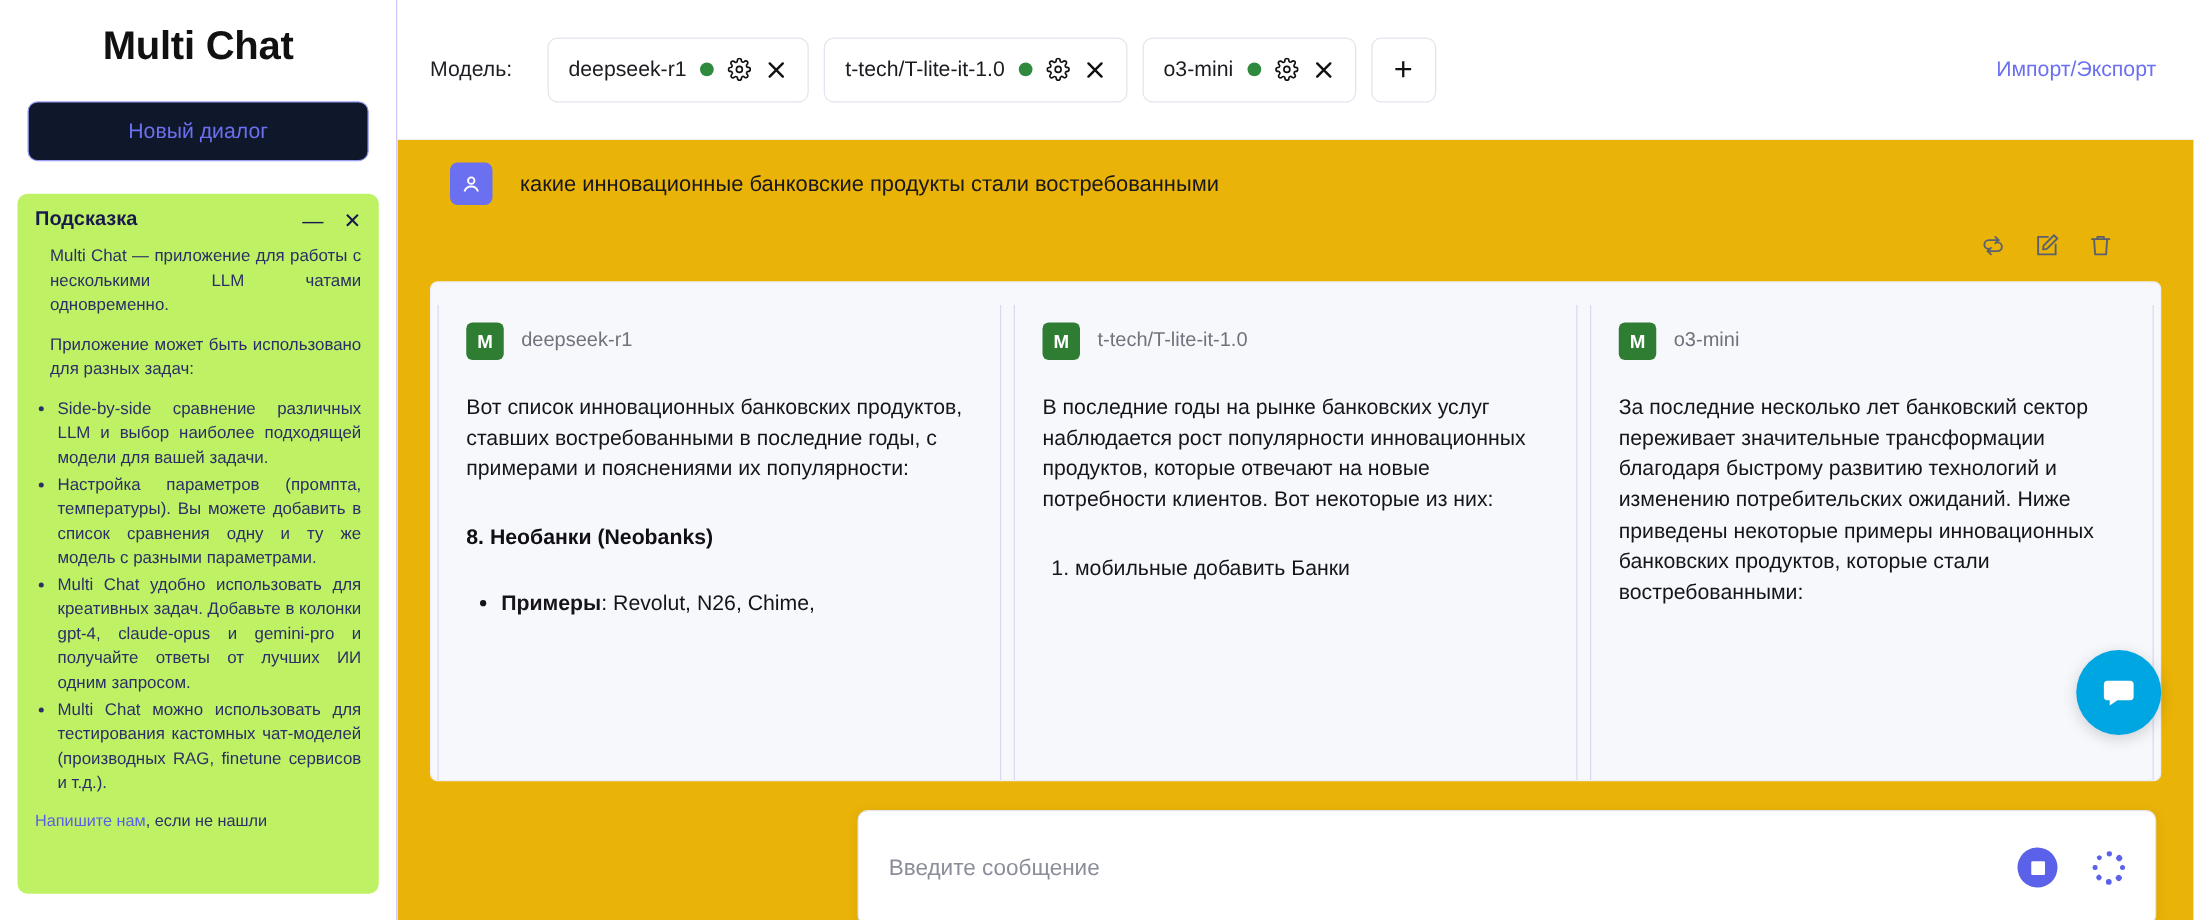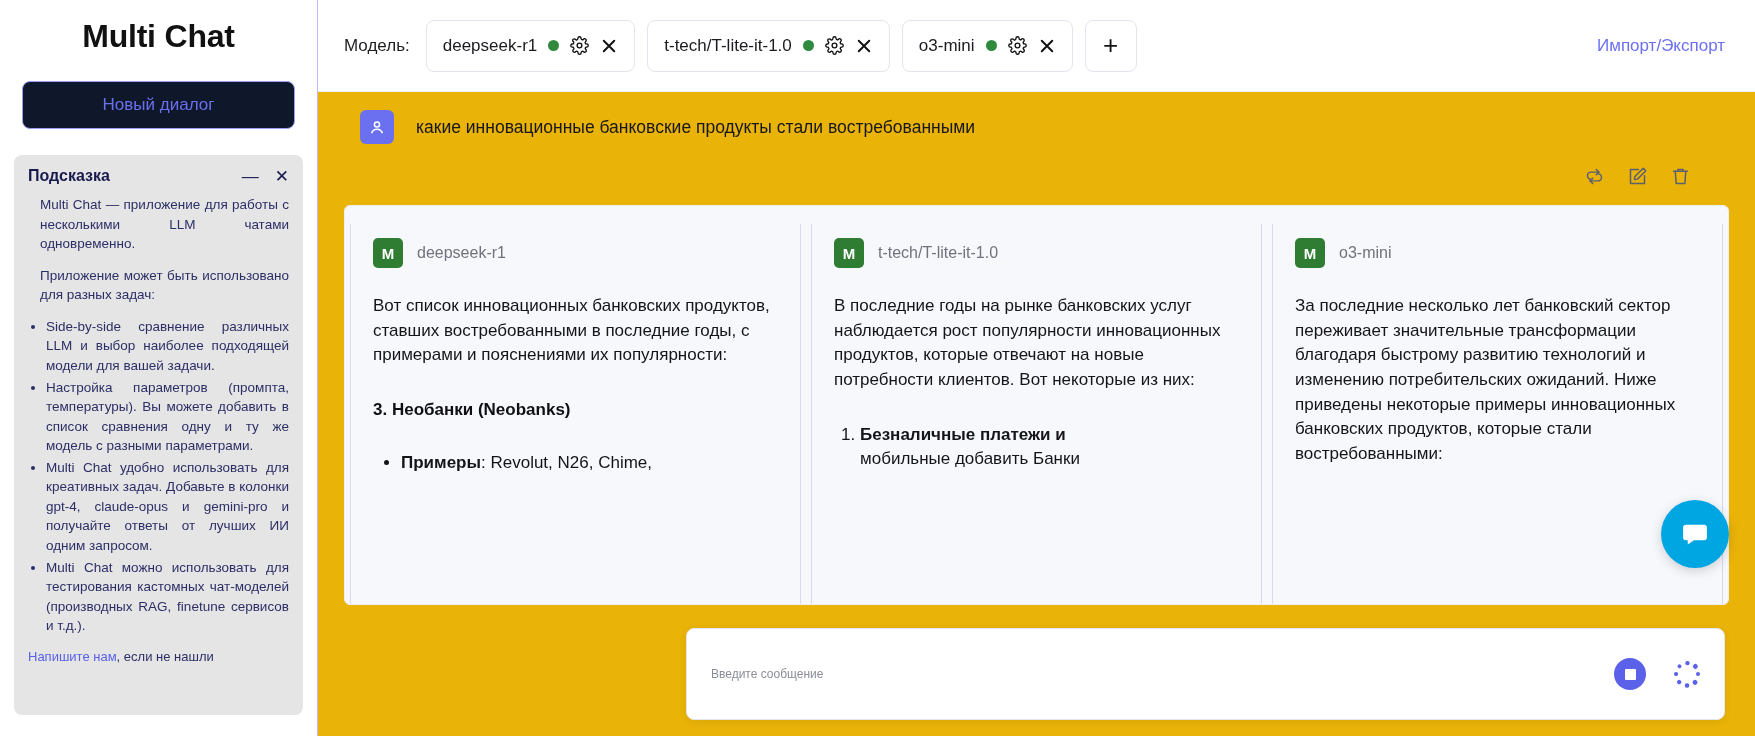--- a/index.html
+++ b/index.html
@@ -35,21 +35,21 @@
     border: 1px solid #9a9ef5;
     border-radius: 8px;
     background: #0f172a;
     color: #6b70f0;
     font-size: 17px;
     display: flex; align-items: center; justify-content: center;
     cursor: pointer;
   }
   .hint-panel {
     margin: 26px 14px 0 14px;
-    background: #e5e5e5;
+    background: #bef264;
     border-radius: 8px;
     padding: 12px 14px 14px 14px;
     height: 560px;
     overflow: hidden;
     color: #2c2f66;
   }
   .hint-head {
     display: flex; align-items: center; justify-content: space-between;
     margin-bottom: 10px;
   }
@@ -70,26 +70,27 @@
     text-align: justify; margin-bottom: 2px;
     color: #2c2f66;
   }
   .hint-link { color: #5a5fe8; text-decoration: none; }
   .hint-foot { font-size: 13px; line-height: 1.45; text-align: justify; color: #2c2f66; }
 
   
   .main { flex: 1; position: relative; height: 736px; background: #ffffff; overflow: hidden; }
 
   .topbar {
-    height: 92px;
+    height: 112px;
     display: flex; align-items: center;
     padding: 0 26px 0 26px;
     background: #ffffff;
     border-bottom: 1px solid #eeeef4;
     position: relative;
+    gap: 12px;
   }
   .model-label { font-size: 17px; color: #1d1d22; margin-right: 16px; white-space: nowrap; }
   .model-chips { display: flex; align-items: center; gap: 12px; }
   .model-chip {
     display: flex; align-items: center; gap: 11px;
     border: 1px solid #e4e4ee;
     border-radius: 8px;
     height: 52px;
     padding: 0 16px;
     background: #ffffff;
@@ -175,21 +176,21 @@
     height: 92px;
     background: #ffffff;
     border: 1px solid #e6e6ef;
     border-radius: 8px;
     box-shadow: 0 2px 10px rgba(20,20,40,0.07);
     display: flex; align-items: center;
     padding: 0 22px 0 22px;
   }
   .composer-input {
     flex: 1; border: none; outline: none;
-    font-size: 12px; color: #1a1a20;
+    font-size: 18px; color: #1a1a20;
     font-family: "Liberation Sans", sans-serif;
     background: transparent;
   }
   .composer-input::placeholder { color: #8b8d99; }
   .stop-btn {
     width: 32px; height: 32px; border-radius: 50%;
     background: #5b61e8; margin-right: 26px;
     display: flex; align-items: center; justify-content: center;
     cursor: pointer; flex: 0 0 32px;
   }
@@ -349,37 +350,36 @@
 
       <div class="cards-wrap">
 
         <div class="card">
           <div class="card-head">
             <span class="card-badge">M</span>
             <span class="card-model">deepseek-r1</span>
           </div>
           <div class="card-body">
             <p>Вот список инновационных банковских продуктов, ставших востребованными в последние годы, с примерами и пояснениями их популярности:</p>
-            <div class="card-h">3. Необанки (Neobanks)</div>
+            <div class="card-h">8. Необанки (Neobanks)</div>
             <ul class="card-ul">
               <li><span class="b">Примеры</span><span>: Revolut, N26, Chime,</span></li>
             </ul>
           </div>
         </div>
 
         <div class="card">
           <div class="card-head">
             <span class="card-badge">M</span>
             <span class="card-model">t-tech/T-lite-it-1.0</span>
           </div>
           <div class="card-body">
             <p>В последние годы на рынке банковских услуг наблюдается рост популярности инновационных продуктов, которые отвечают на новые потребности клиентов. Вот некоторые из них:</p>
             <ol class="card-ol">
               <li>
-                <div class="b">Безналичные платежи и</div>
                 <div>мобильные добавить Банки</div>
               </li>
             </ol>
           </div>
         </div>
 
         <div class="card">
           <div class="card-head">
             <span class="card-badge">M</span>
             <span class="card-model">o3-mini</span>

